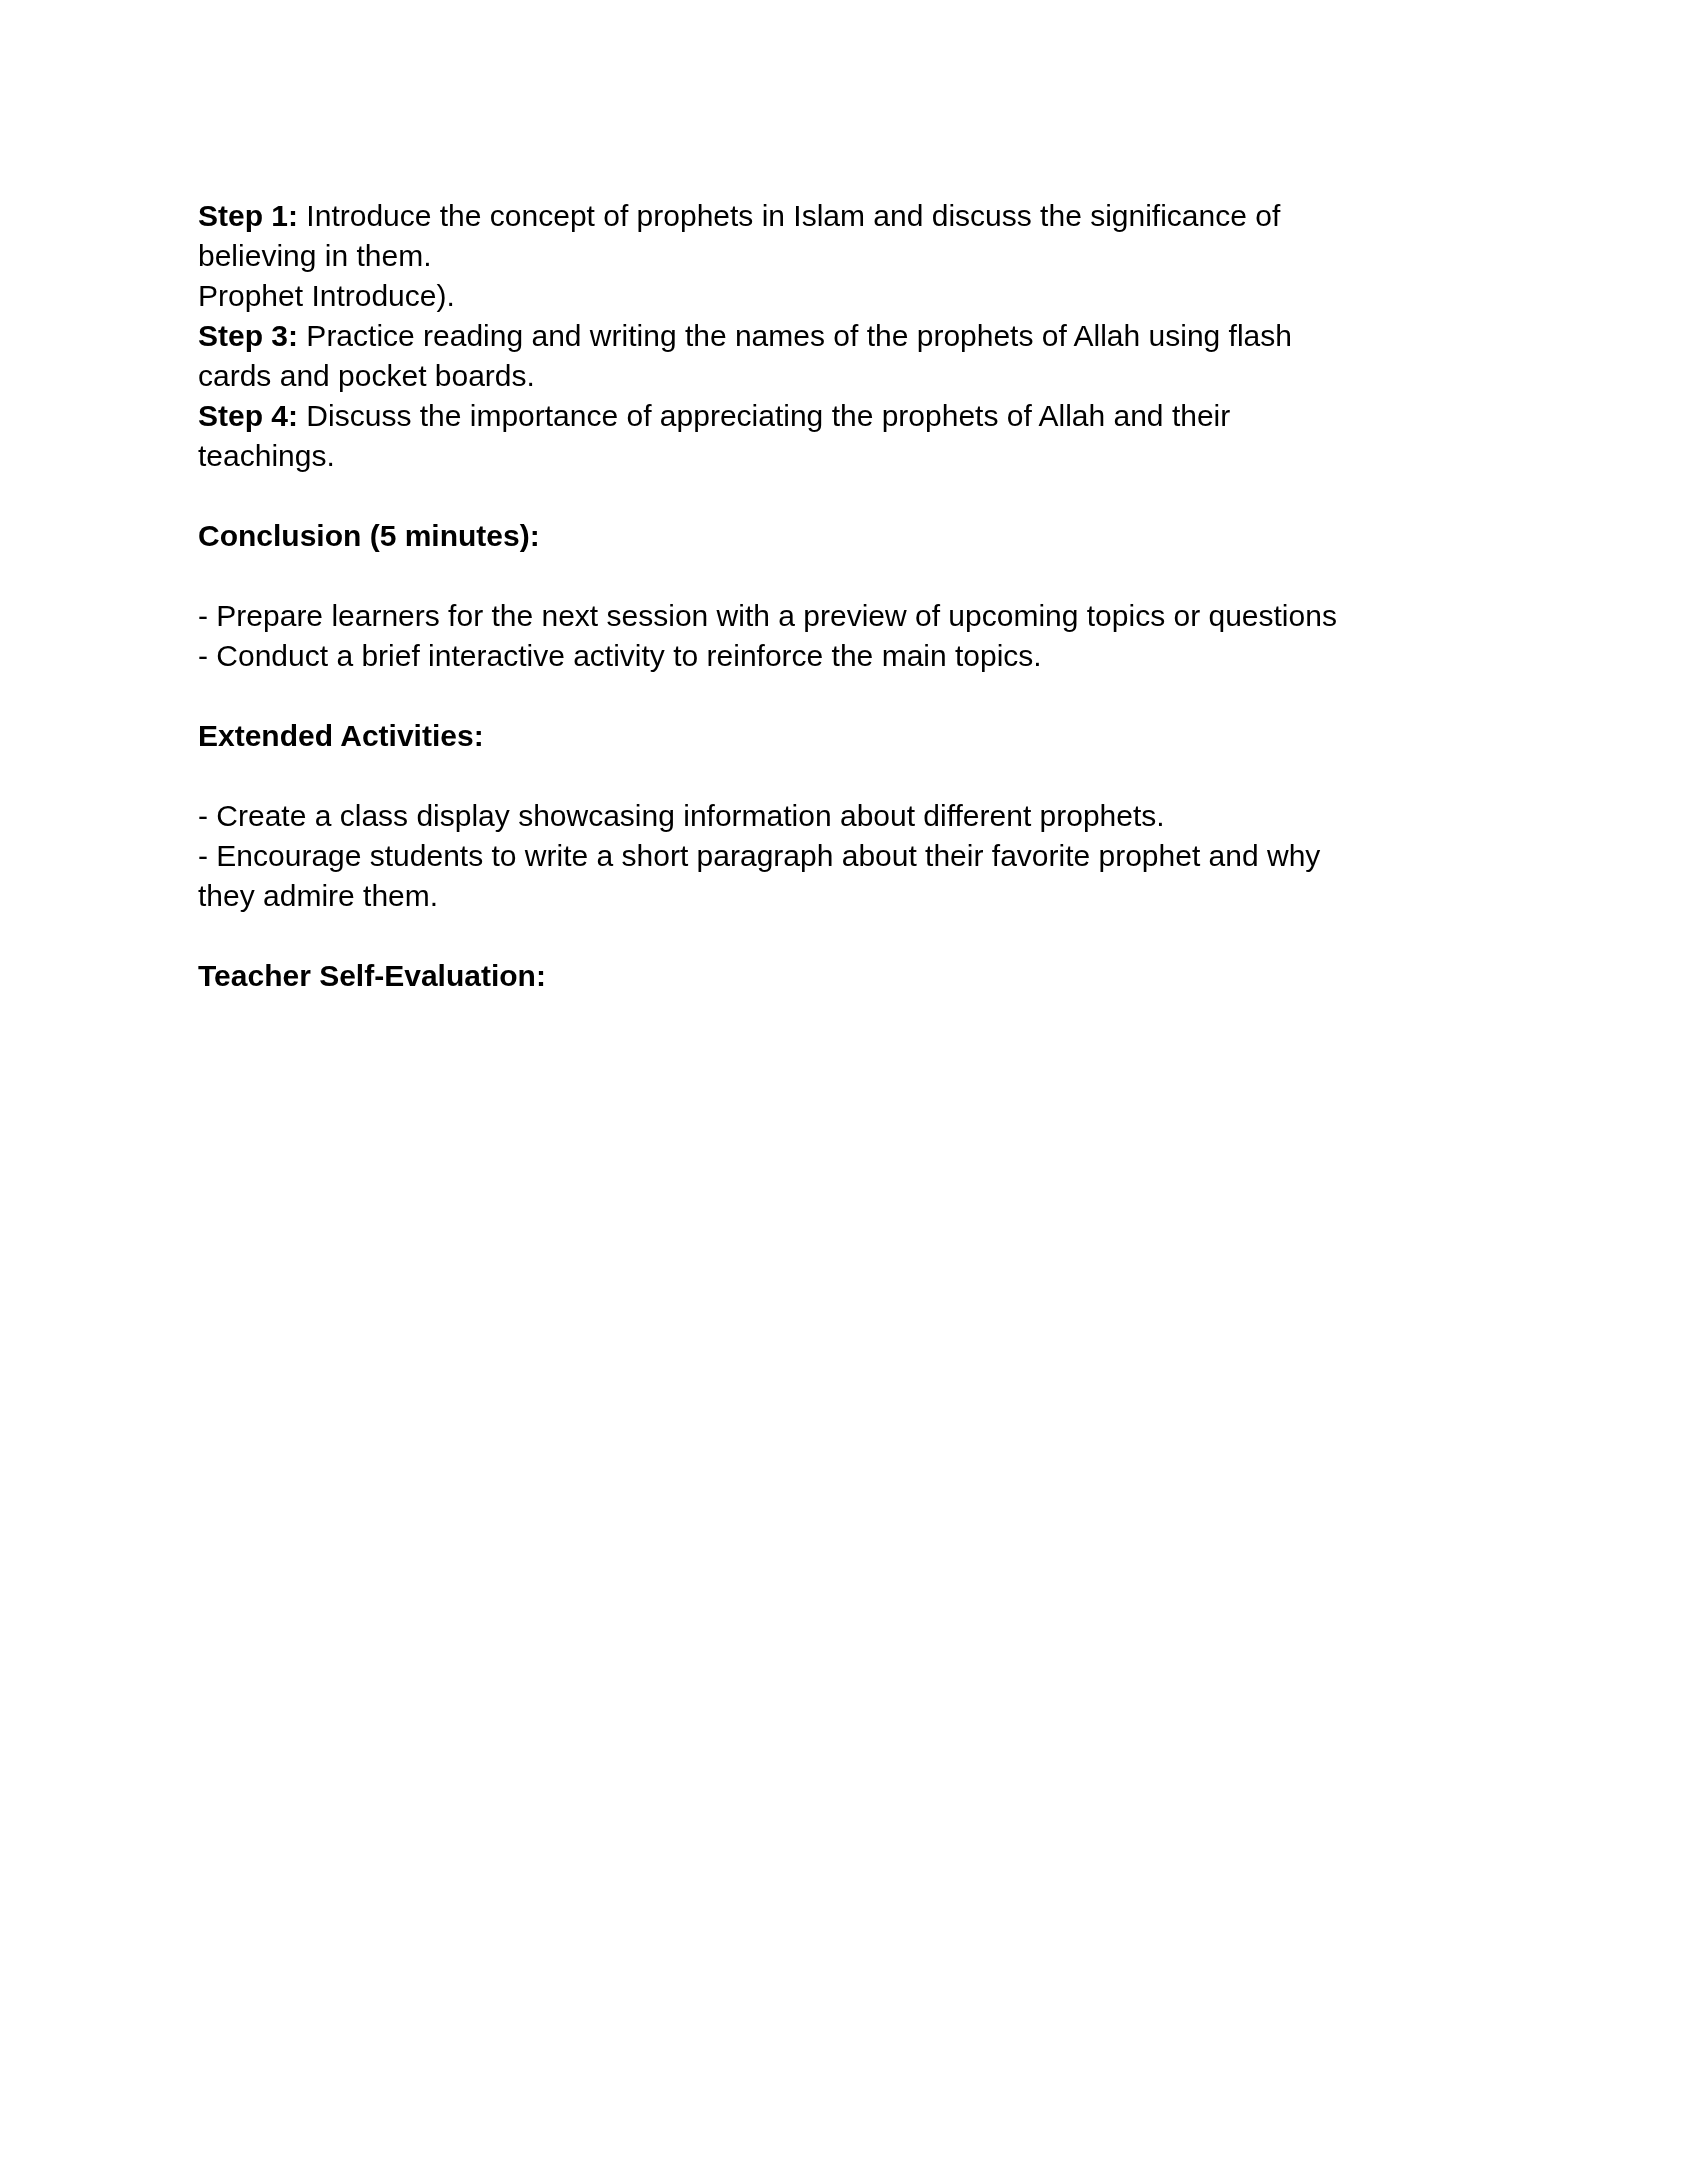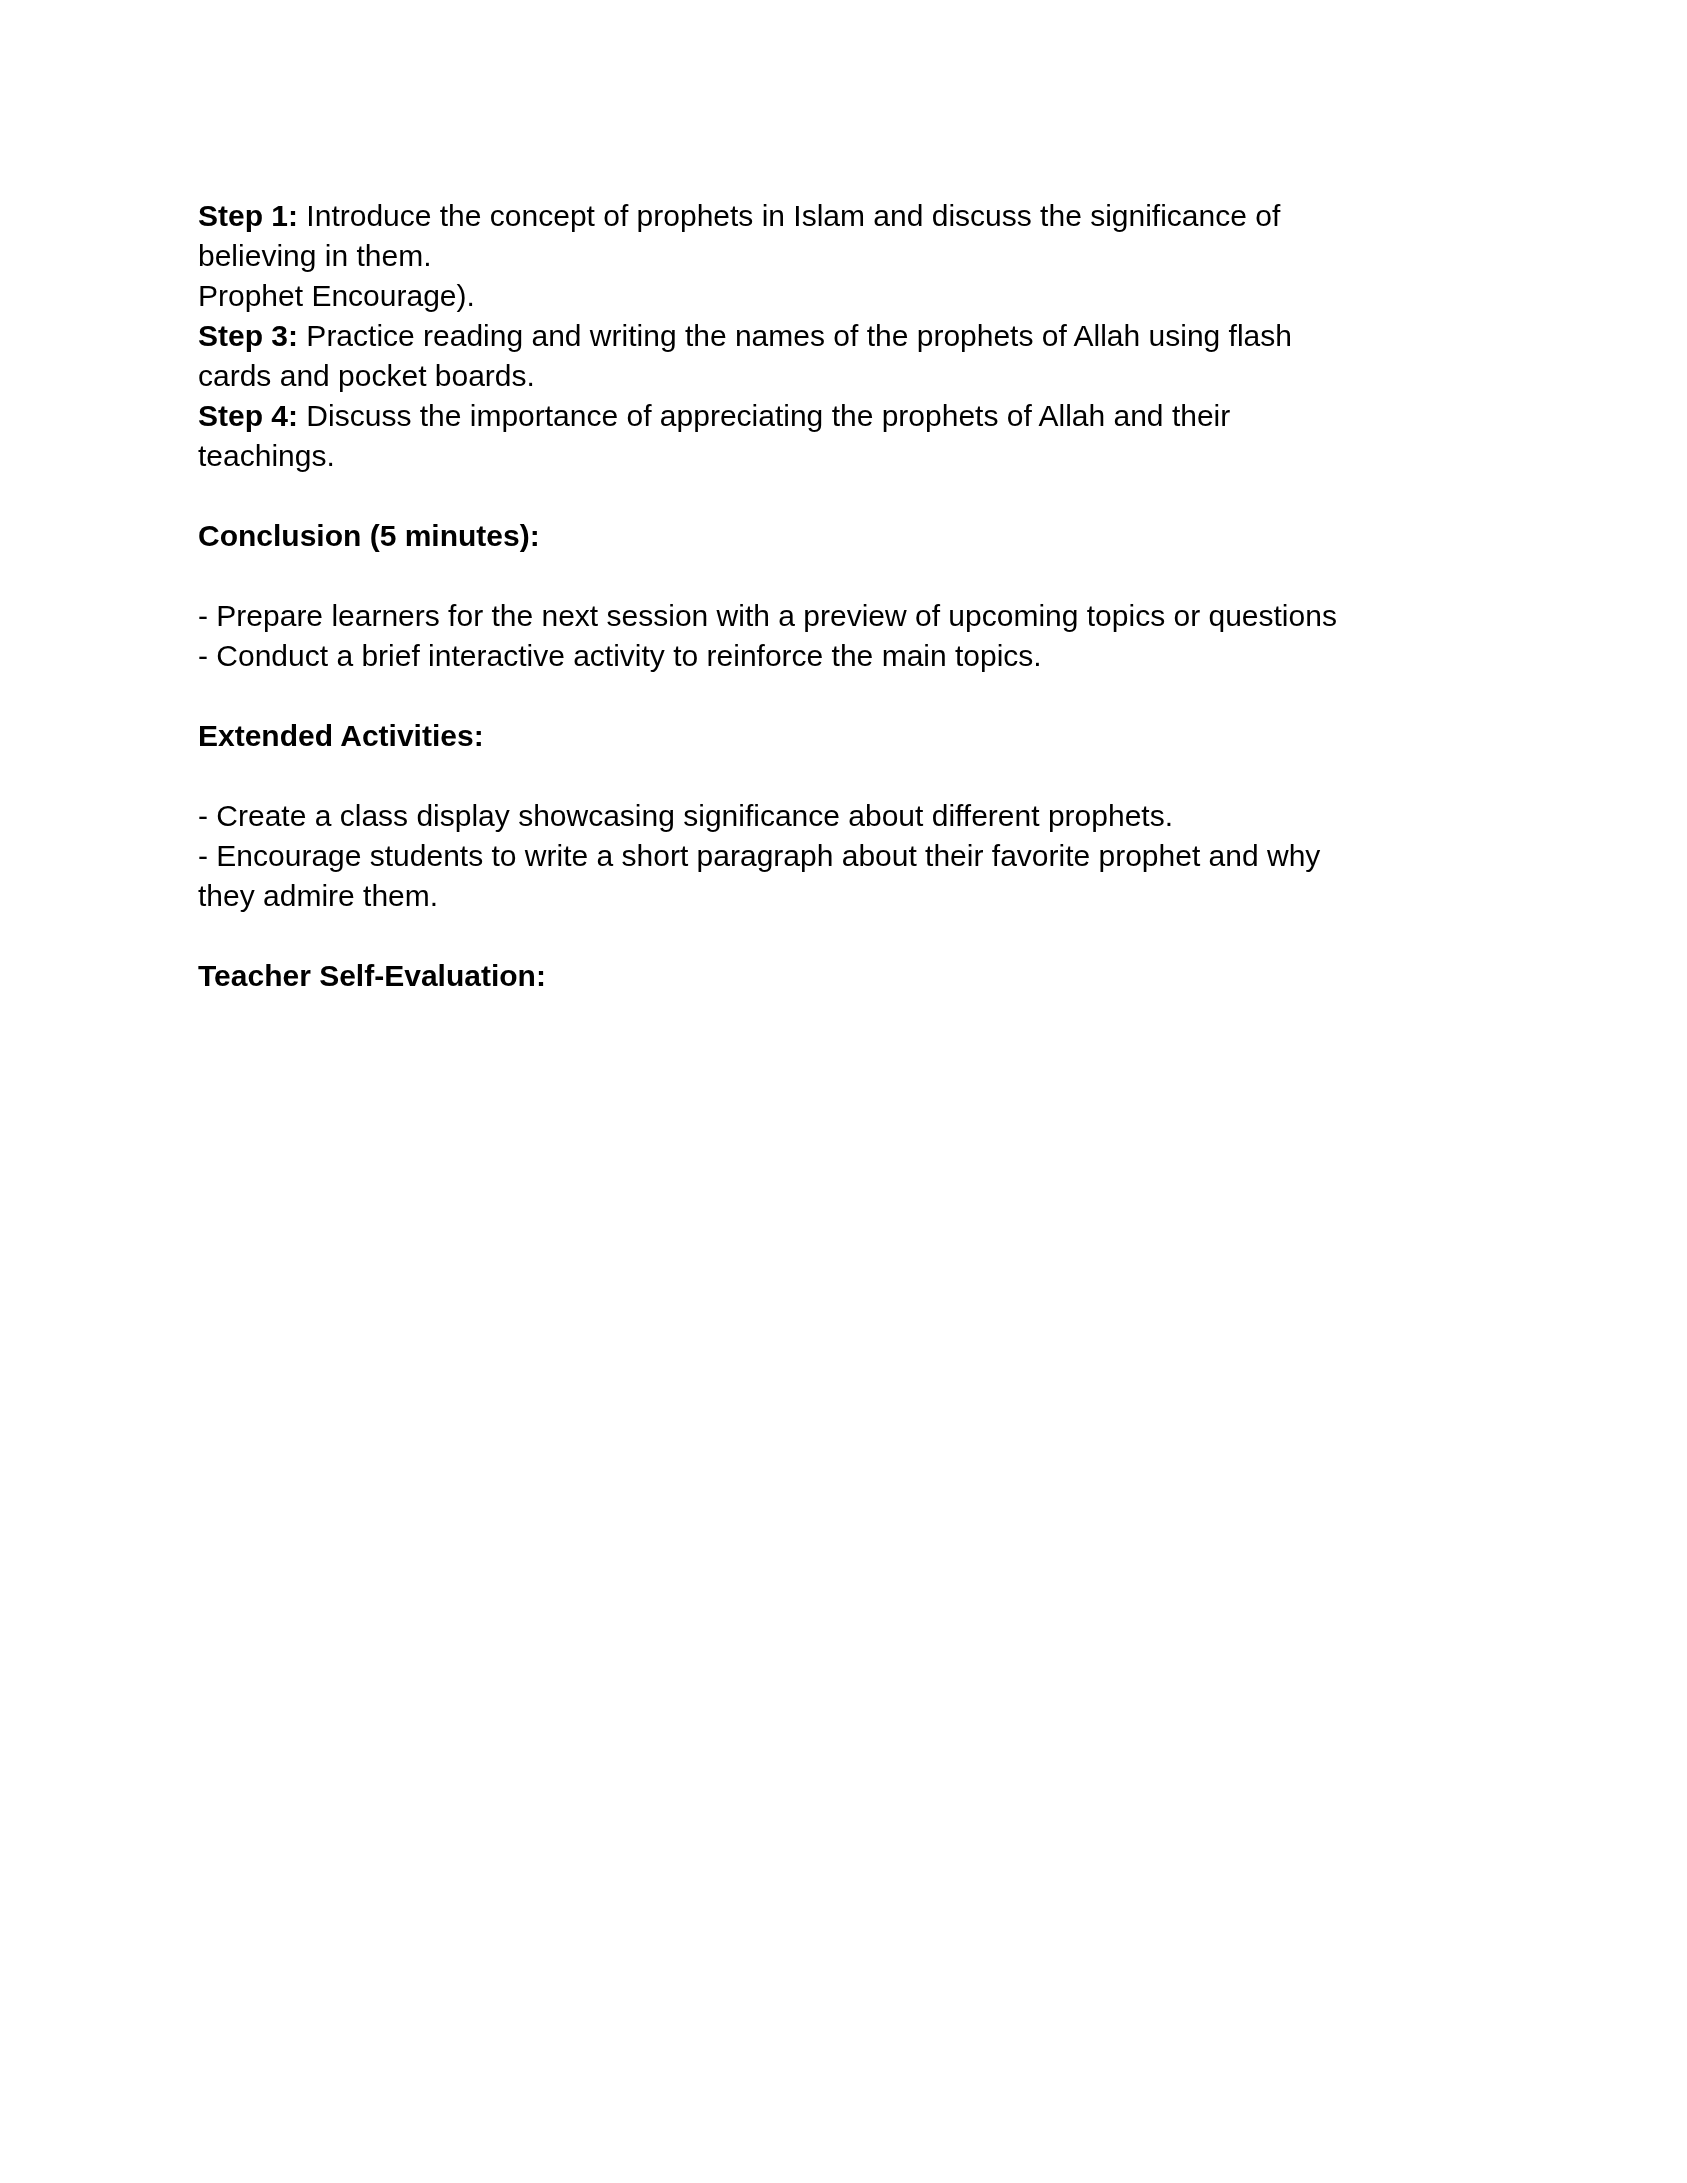--- a/index.html
+++ b/index.html
@@ -35,21 +35,21 @@
 <body>
 
 <div class="page">
   <div class="content">
 
     <div class="line"><span class="b">Step 1:</span><span> Introduce the concept of prophets in Islam and discuss the significance of</span></div>
 
     <div class="line"><span>believing in them.</span></div>
 
 
-    <div class="line"><span>Prophet Encourage).</span></div>
+    <div class="line"><span>Prophet Introduce).</span></div>
 
     <div class="line"><span class="b">Step 3:</span><span> Practice reading and writing the names of the prophets of Allah using flash</span></div>
 
     <div class="line"><span>cards and pocket boards.</span></div>
 
     <div class="line"><span class="b">Step 4:</span><span> Discuss the importance of appreciating the prophets of Allah and their</span></div>
 
     <div class="line"><span>teachings.</span></div>
 
     <div class="line"></div>
@@ -63,21 +63,21 @@
 
     <div class="line"><span>- Conduct a brief interactive activity to reinforce the main topics.</span></div>
 
 
     <div class="line"></div>
 
     <div class="line"><span class="b">Extended Activities:</span></div>
 
     <div class="line"></div>
 
-    <div class="line"><span>- Create a class display showcasing significance about different prophets.</span></div>
+    <div class="line"><span>- Create a class display showcasing information about different prophets.</span></div>
 
     <div class="line"><span>- Encourage students to write a short paragraph about their favorite prophet and why</span></div>
 
     <div class="line"><span>they admire them.</span></div>
 
     <div class="line"></div>
 
     <div class="line"><span class="b">Teacher Self-Evaluation:</span></div>
 
   </div>

